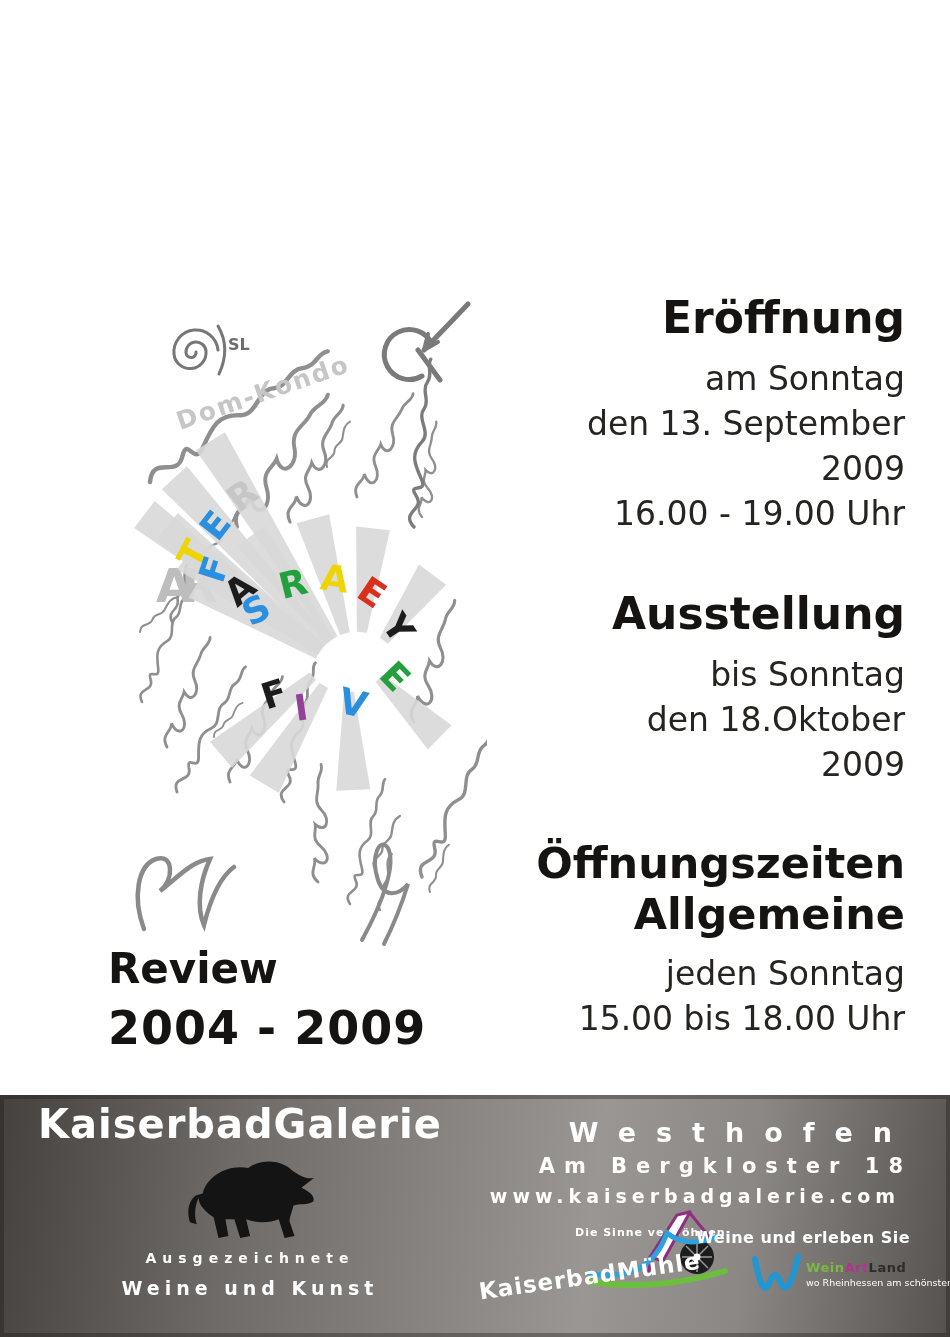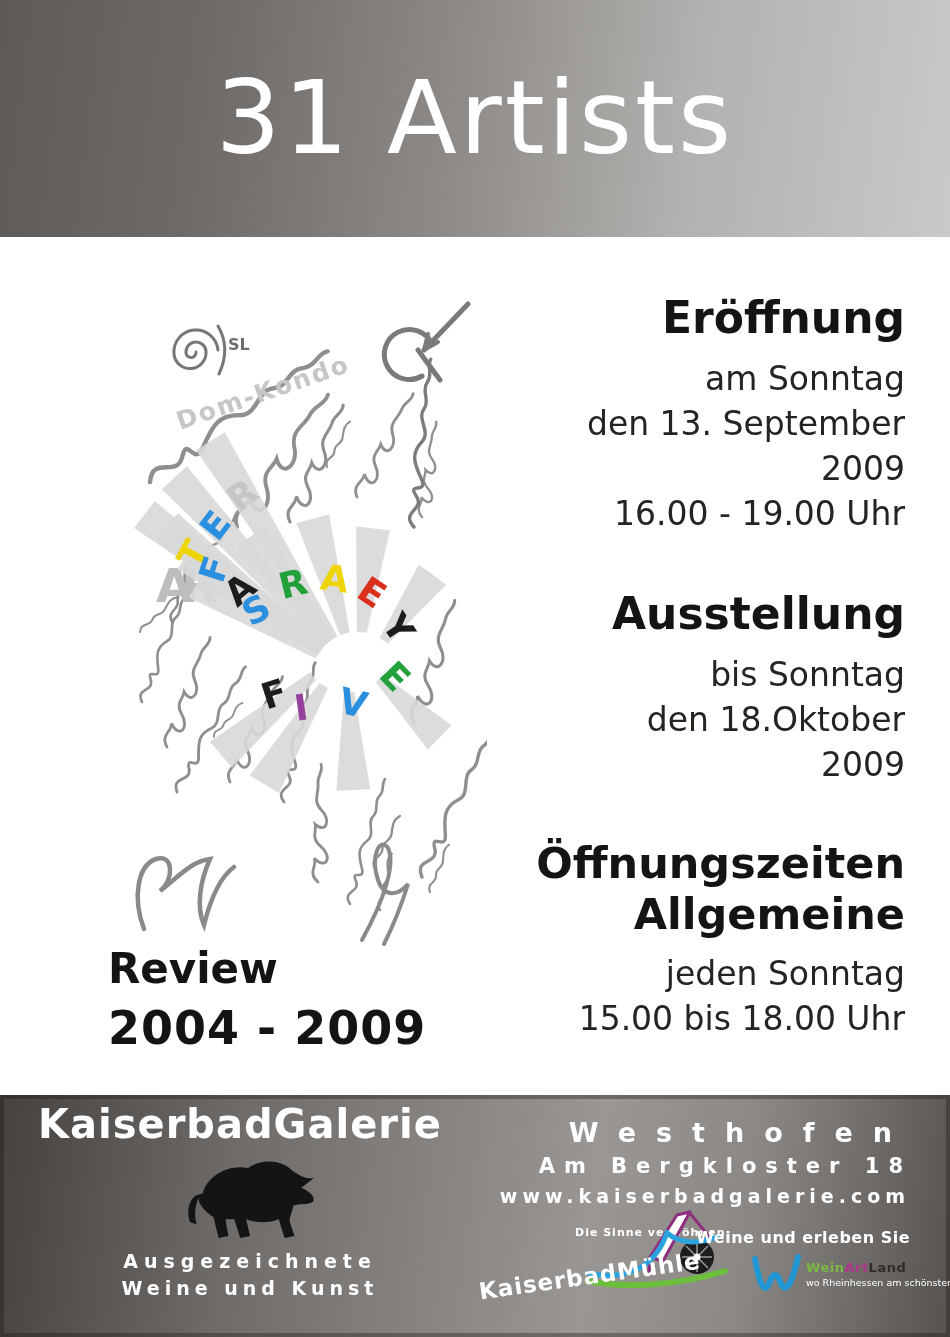--- a/index.html
+++ b/index.html
@@ -31,43 +31,40 @@
   
   .footer{
     position:absolute;left:0;top:1095px;width:950px;height:242px;
     background:linear-gradient(97deg,#44413e 0%,#6f6b68 25%,#999693 62%,#8a8784 78%,#555250 100%);
     box-shadow:inset 0 0 0 4px rgba(25,23,21,.35);
     color:#ffffff;
   }
   .gallery-name{position:absolute;left:38px;top:6px;font-size:40px;font-weight:bold;letter-spacing:1px;}
   .city-name{position:absolute;right:38px;top:22px;font-size:27px;font-weight:bold;letter-spacing:20px;white-space:nowrap;}
   .address-line{position:absolute;right:38px;top:59px;font-size:21px;font-weight:bold;letter-spacing:9px;white-space:nowrap;}
-  .website-line{position:absolute;right:40px;top:90px;font-size:19px;font-weight:bold;letter-spacing:5px;white-space:nowrap;}
+  .website-line{position:absolute;right:50px;top:90px;font-size:19px;font-weight:bold;letter-spacing:5px;white-space:nowrap;}
   .lion-box{position:absolute;left:183px;top:63px;width:148px;height:84px;}
-  .tagline1{position:absolute;left:95px;top:155px;width:310px;text-align:center;font-size:19px;font-weight:bold;letter-spacing:6px;}
+  .tagline1{position:absolute;left:95px;top:155px;width:310px;text-align:center;font-size:14px;font-weight:bold;letter-spacing:6px;}
   .tagline2{position:absolute;left:95px;top:182px;width:310px;text-align:center;font-size:19px;font-weight:bold;letter-spacing:5px;}
   .muehle-slogan{position:absolute;left:575px;top:131px;font-size:11px;font-weight:600;letter-spacing:1px;}
   .muehle-name{position:absolute;left:478px;top:168px;font-size:23px;font-weight:600;transform:rotate(-8deg);letter-spacing:1px;}
   .mill-box{position:absolute;left:585px;top:112px;width:150px;height:85px;}
   .invite-line{position:absolute;right:40px;top:133px;font-size:16px;font-weight:600;letter-spacing:.5px;}
   .wswoosh-box{position:absolute;left:752px;top:158px;width:50px;height:46px;}
   .brand-line{position:absolute;left:806px;top:165px;font-size:13px;font-weight:bold;letter-spacing:.5px;white-space:nowrap;}
   .brand-wein{color:#7db842;}
   .brand-art{color:#b0368c;}
   .brand-land{color:#2e2b28;}
   .brand-sub{position:absolute;left:806px;top:182px;font-size:9.5px;font-weight:400;color:#ffffff;white-space:nowrap;}
 </style>
 </head>
 <body>
 
 <div id="poster">
 
-  <div class="top-banner">
-    <div class="top-title">31 Artists</div>
-  </div>
 
   <div class="artwork">
     <svg id="art-svg" width="365" height="655" viewBox="0 0 365 655" xmlns="http://www.w3.org/2000/svg">
       <defs>
         <path id="sq1" d="M0,0 c9,-14 15,6 24,-5 c8,-9 3,9 13,1 c11,-9 17,-13 28,-7 c9,5 16,-9 25,-5 c7,3 13,-6 20,-3 c8,3 12,-4 18,-2"></path>
         <path id="sq2" d="M0,0 c6,-12 14,-4 20,-9 c-8,14 6,16 12,3 c5,-11 12,-7 18,-10 c-6,12 8,13 14,2 c6,-10 14,-6 22,-9 c7,-3 12,2 18,-2"></path>
         <path id="sq3" d="M0,0 c8,-10 14,2 22,-4 c7,-5 12,3 19,-1 c8,-4 14,-8 22,-4"></path>
       </defs>
 
       <g fill="none" stroke="#8f8f8f" stroke-width="2.6" stroke-linecap="round">

